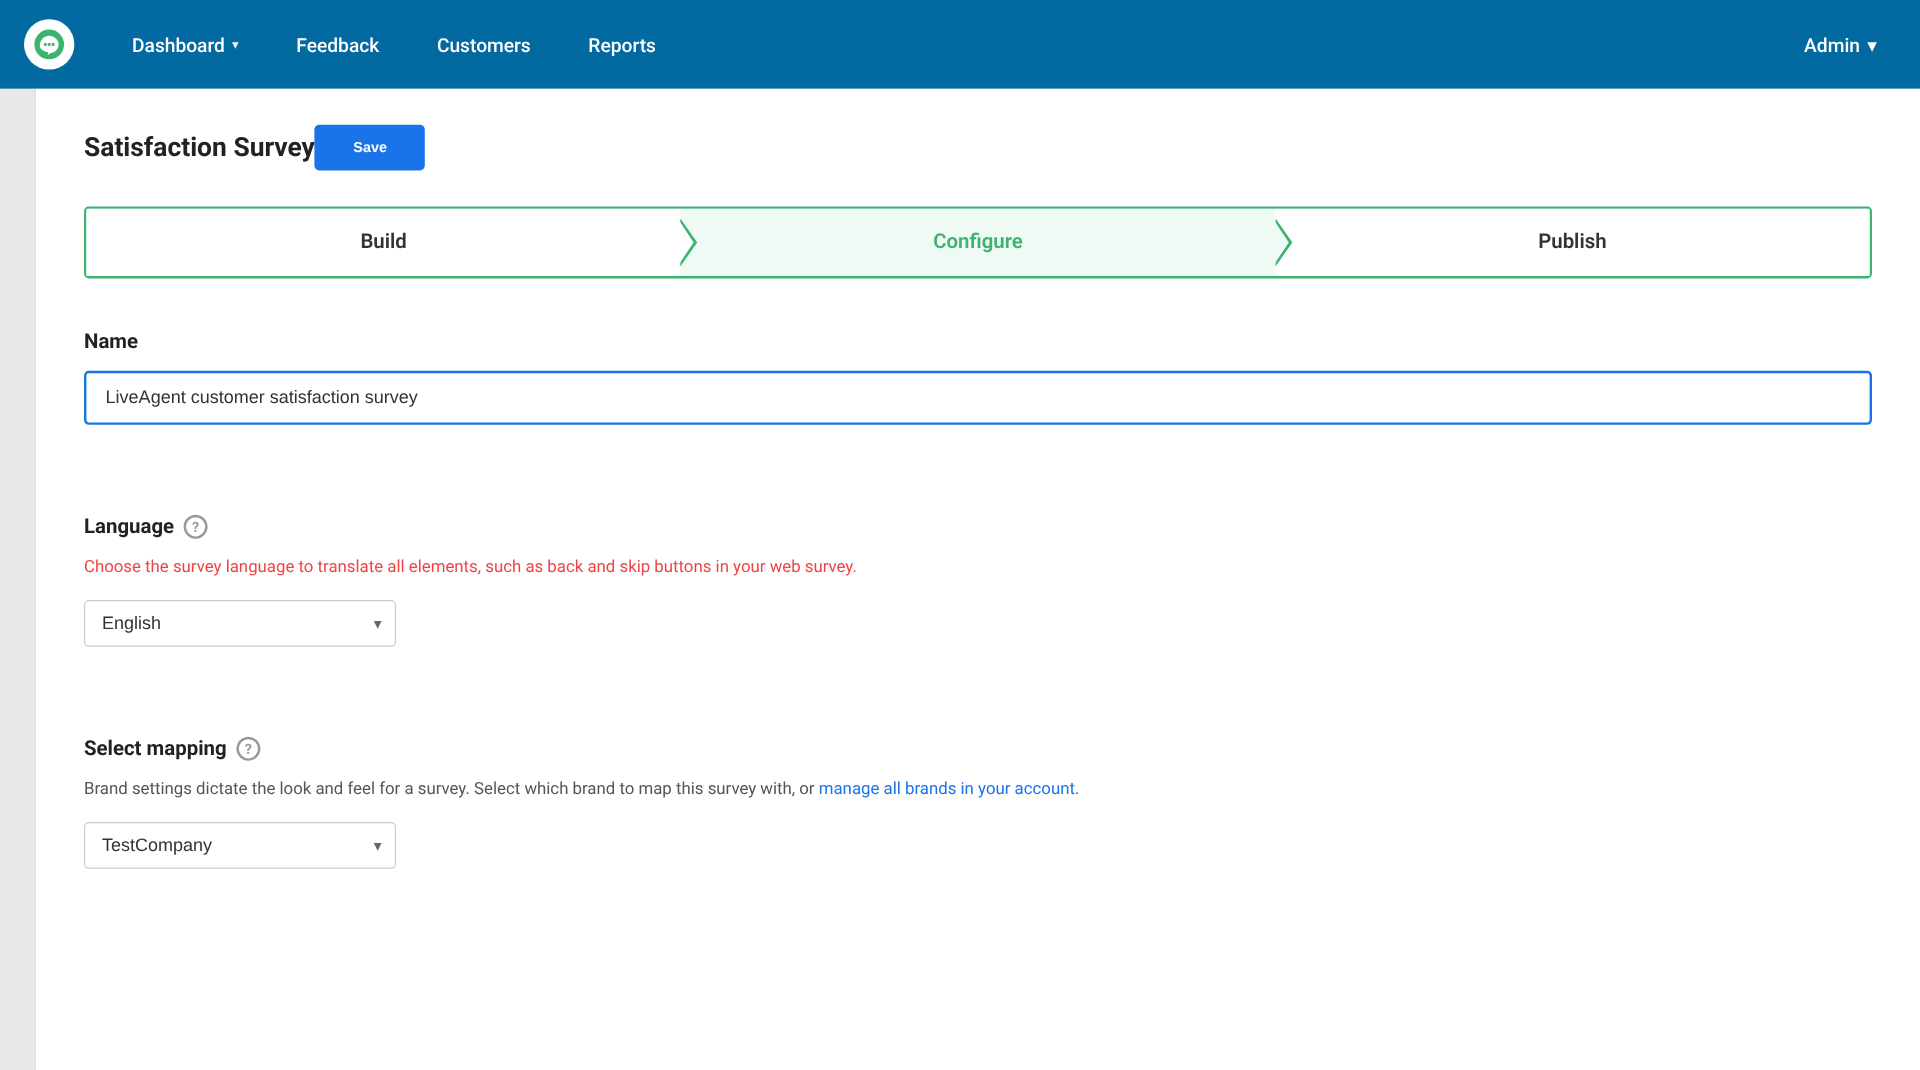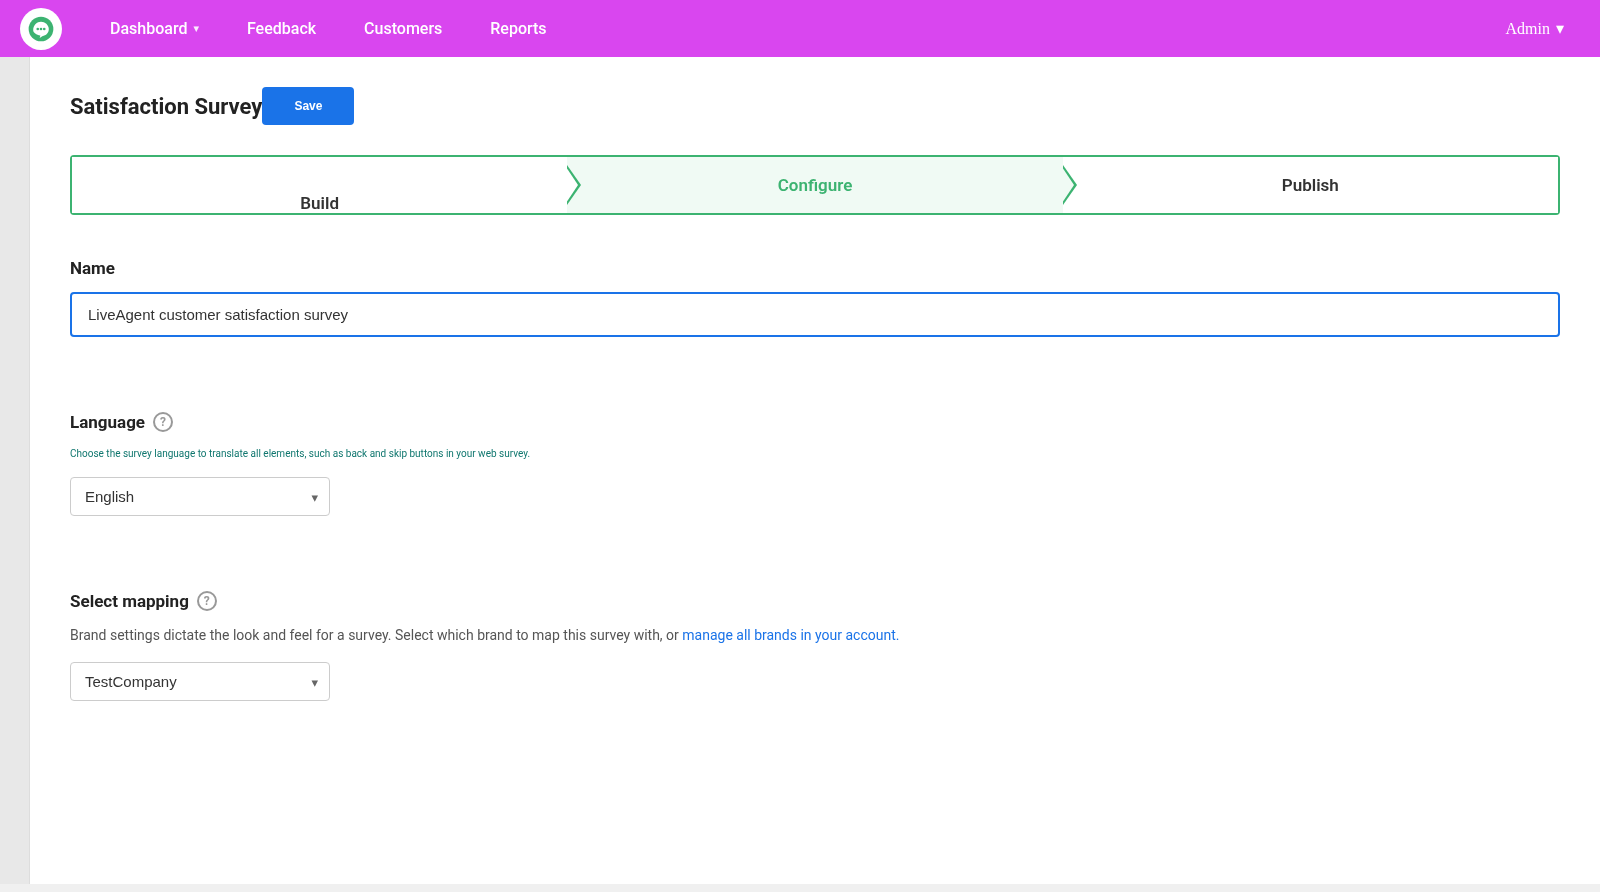--- a/index.html
+++ b/index.html
@@ -1,21 +1,21 @@
 <!DOCTYPE html>
 <html><head>
   <meta charset="utf-8">
   <style>
     * { margin: 0; padding: 0; box-sizing: border-box; }
     body { font-family: -apple-system, BlinkMacSystemFont, 'Segoe UI', Roboto, sans-serif; background: #f0f0f0; min-height: 892px; }
 
     
     nav {
-      background: #d946ef;
-      height: 57px;
+      background: #0369a1;
+      height: 74px;
       display: flex;
       align-items: center;
       padding: 0 20px;
       gap: 0;
     }
     .nav-logo {
       width: 42px; height: 42px;
       background: white;
       border-radius: 50%;
       display: flex; align-items: center; justify-content: center;
@@ -42,21 +42,20 @@
       display: flex; align-items: center;
       margin-left: auto;
     }
     .nav-admin {
       color: white;
       font-size: 16px;
       font-weight: 500;
       display: flex; align-items: center; gap: 6px;
       cursor: pointer;
       padding: 0 16px;
-      font-family: Liberation Serif, serif;
     }
 
     
     .layout { display: flex; min-height: calc(892px - 65px); }
     .sidebar {
       width: 30px;
       background: #e8e8e8;
       border-right: 1px solid #ddd;
       flex-shrink: 0;
     }
@@ -169,22 +168,22 @@
       width: 100%;
       border: 2px solid #1a73e8;
       border-radius: 4px;
       padding: 12px 16px;
       font-size: 15px;
       color: #333;
       outline: none;
       margin-bottom: 32px;
     }
     .section-desc {
-      font-size: 10px;
-      color: #0f766e;
+      font-size: 14px;
+      color: #ef4444;
       margin-bottom: 16px;
       line-height: 1.5;
     }
     .select-wrapper {
       position: relative;
       display: inline-block;
       width: 260px;
       margin-bottom: 32px;
     }
     .select-wrapper select {
@@ -259,21 +258,21 @@
 <div class="layout">
   <div class="sidebar"></div>
   <div class="main">
 
     <div class="page-header">
       <h1 class="page-title">Satisfaction Survey</h1>
       <button class="save-btn">Save</button>
     </div>
 
     <div class="steps">
-      <div class="step" style="position:relative;align-items:flex-end;">
+      <div class="step" style="position:relative;">
         <span>Build</span>
         <span class="step-arrow"></span>
         <span class="step-arrow-inner"></span>
       </div>
       <div class="step active" style="position:relative;">
         <span>Configure</span>
         <span class="step-arrow" style="border-left-color: #3cb371;"></span>
         <span class="step-arrow-inner" style="border-left-color: #f0faf4;"></span>
       </div>
       <div class="step">

